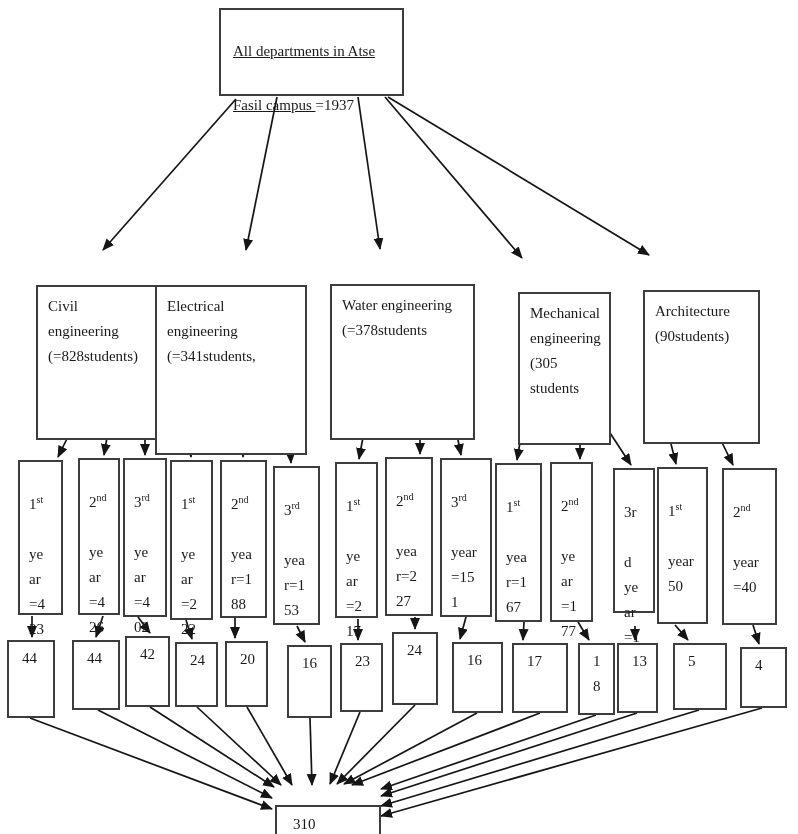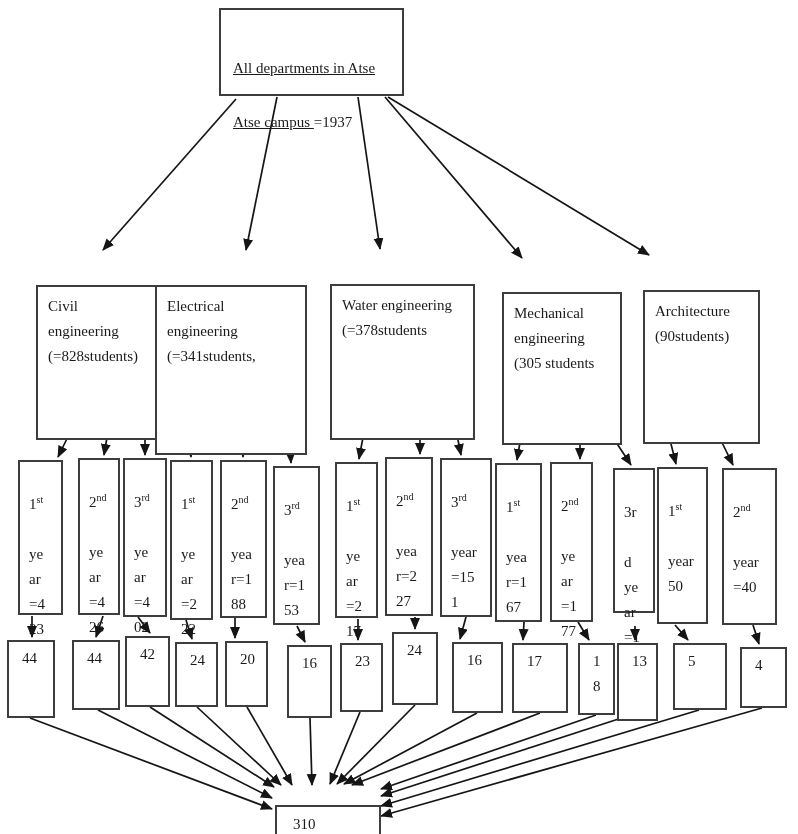--- a/index.html
+++ b/index.html
@@ -6,21 +6,21 @@
   #canvas{
     position:relative;width:798px;height:834px;background:#ffffff;overflow:hidden;
     font-family:"Liberation Serif", serif;color:#1a1a1a;
   }
   #arrow-layer{position:absolute;left:0;top:0;}
   #arrow-layer line{stroke:#151515;stroke-width:1.7;}
   .box{
     position:absolute;box-sizing:border-box;border:2px solid #3d3d3d;background:#ffffff;
     font-size:15px;line-height:25px;white-space:pre-line;
   }
-  .root{padding:18px 6px 0 12px;line-height:27px;}
+  .root{padding:1px 6px 0 12px;line-height:27px;}
   .u{text-decoration:underline;}
   .dept{padding:7px 4px 0 10px;margin-top:32px;}
   .year{padding:5px 2px 0 9px;}
   .year sup{font-size:10px;line-height:0;}
   .yhead{line-height:25px;}
   .ybody{line-height:25px;}
   .sample{padding:4px 2px 0 13px;font-family:Liberation Serif, serif;}
   .total{padding:5px 2px 0 16px;margin-top:17px;}
 </style>
 </head>
@@ -78,32 +78,32 @@
       <line x1="477" y1="713" x2="344" y2="784" marker-end="url(#ah)"></line>
       <line x1="540" y1="713" x2="352" y2="785" marker-end="url(#ah)"></line>
       <line x1="596" y1="715" x2="381" y2="789" marker-end="url(#ah)"></line>
       <line x1="637" y1="713" x2="381" y2="796" marker-end="url(#ah)"></line>
       <line x1="699" y1="710" x2="381" y2="806" marker-end="url(#ah)"></line>
       <line x1="762" y1="708" x2="381" y2="816" marker-end="url(#ah)"></line>
     </svg>
 
   <div class="box root" style="left:219px;top:8px;width:185px;height:88px">
     <div class="u">All departments in Atse</div>
-    <div><span class="u">Atse campus </span><span>=1937</span></div>
+    <div><span class="u">Fasil campus </span><span>=1937</span></div>
   </div>
 
   <div class="box dept" style="left:36px;top:253px;width:124px;height:155px"><span>Civil
 engineering
 (=828students)</span></div>
   <div class="box dept" style="left:155px;top:253px;width:152px;height:170px"><span>Electrical
 engineering
 (=341students,</span></div>
   <div class="box dept" style="left:330px;top:252px;width:145px;height:156px"><span>Water engineering
 (=378students</span></div>
-  <div class="box dept" style="left:502px;top:260px;width:120px;height:153px"><span>Mechanical
+  <div class="box dept" style="left:518px;top:260px;width:93px;height:153px"><span>Mechanical
 engineering
 (305 students</span></div>
   <div class="box dept" style="left:643px;top:258px;width:117px;height:154px"><span>Architecture
 (90students)</span></div>
 
   <div class="box year" style="left:18px;top:460px;width:45px;height:155px">
     <div class="yhead"><span>1</span><sup>st</sup></div>
     <div class="ybody">ye
 ar
 =4
@@ -198,19 +198,19 @@
   <div class="box sample" style="left:125px;top:636px;width:45px;height:71px"><span>42</span></div>
   <div class="box sample" style="left:175px;top:642px;width:43px;height:65px"><span>24</span></div>
   <div class="box sample" style="left:225px;top:641px;width:43px;height:66px"><span>20</span></div>
   <div class="box sample" style="left:287px;top:645px;width:45px;height:73px"><span>16</span></div>
   <div class="box sample" style="left:340px;top:643px;width:43px;height:69px"><span>23</span></div>
   <div class="box sample" style="left:392px;top:632px;width:46px;height:73px"><span>24</span></div>
   <div class="box sample" style="left:452px;top:642px;width:51px;height:71px"><span>16</span></div>
   <div class="box sample" style="left:512px;top:643px;width:56px;height:70px"><span>17</span></div>
   <div class="box sample" style="left:578px;top:643px;width:37px;height:72px"><span>1
 8</span></div>
-  <div class="box sample" style="left:617px;top:643px;width:41px;height:78px"><span>13</span></div>
+  <div class="box sample" style="left:617px;top:643px;width:41px;height:70px"><span>13</span></div>
   <div class="box sample" style="left:673px;top:643px;width:54px;height:67px"><span>5</span></div>
   <div class="box sample" style="left:740px;top:647px;width:47px;height:61px"><span>4</span></div>
 
   <div class="box total" style="left:275px;top:788px;width:106px;height:36px"><span>310</span></div>
 
 </div>
 
 </body></html>

